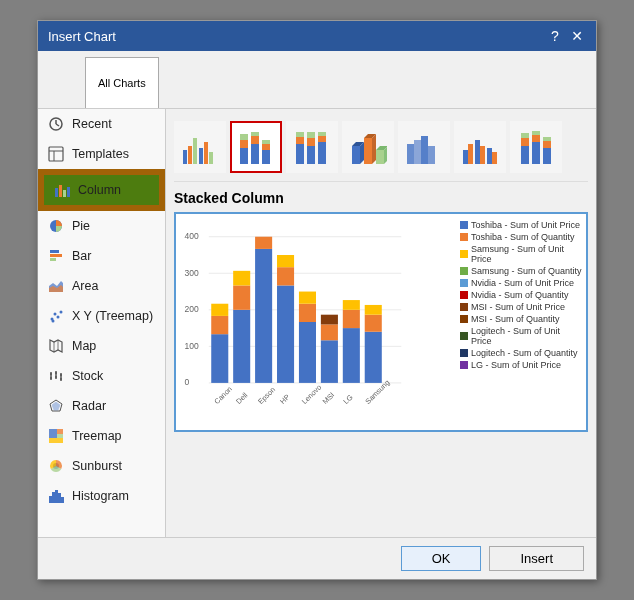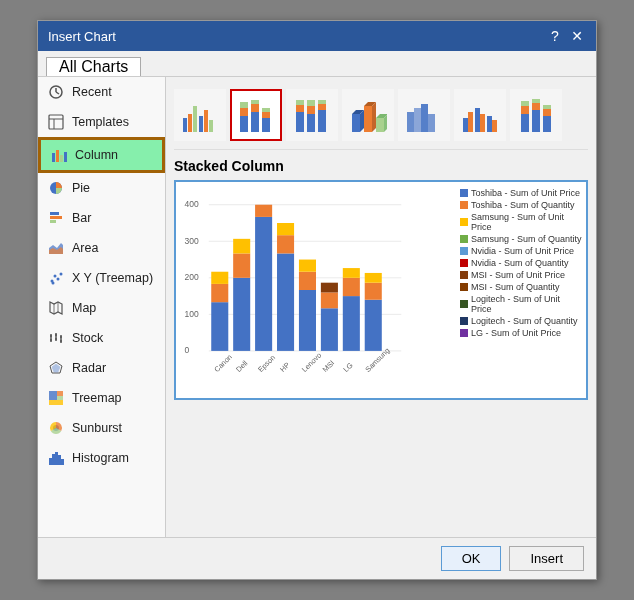--- a/index.html
+++ b/index.html
@@ -55,26 +55,27 @@
       flex: 1;
       overflow: hidden;
     }
     .tab-row {
       padding: 6px 8px 0;
       border-bottom: 1px solid #ccc;
       background: #f0f0f0;
     }
     .tab {
       display: inline-block;
-      padding: 0 12px;
+      padding: 19px 12px;
       border: 1px solid #aaa;
       border-bottom: none;
       background: #fff;
-      font-size: 16px;
+      font-size: 11px;
       cursor: pointer;
+      margin-left: 39px;
     }
     .main-content {
       display: flex;
       flex: 1;
       overflow: hidden;
     }
     .sidebar {
       width: 128px;
       border-right: 1px solid #ccc;
       overflow-y: auto;
@@ -84,22 +85,22 @@
     .sidebar-item {
       display: flex;
       align-items: center;
       padding: 5px 8px;
       cursor: pointer;
       font-size: 12.5px;
       color: #222;
       gap: 6px;
     }
     .sidebar-item.active {
-      background: #86efac;
-      border: 3px solid #a16207;
+      background: #4d7c0f;
+      border: 6px solid #a16207;
       align-items: center;
     }
     .sidebar-icon {
       width: 20px;
       height: 20px;
       flex-shrink: 0;
       display: flex;
       align-items: center;
       justify-content: center;
     }
@@ -176,21 +177,21 @@
     .footer {
       display: flex;
       justify-content: flex-end;
       padding: 8px 12px;
       gap: 8px;
       border-top: 1px solid #ccc;
       background: #f0f0f0;
       flex-shrink: 0;
     }
     .footer-btn {
-      padding: 4px 20px;
+      padding: 4px 30px;
       font-size: 13px;
       cursor: pointer;
       border: 1px solid #aaa;
       background: #f0f0f0;
     }
     .footer-btn.primary {
       background: #e7f0fb;
       border-color: #5b9bd5;
     }
     

